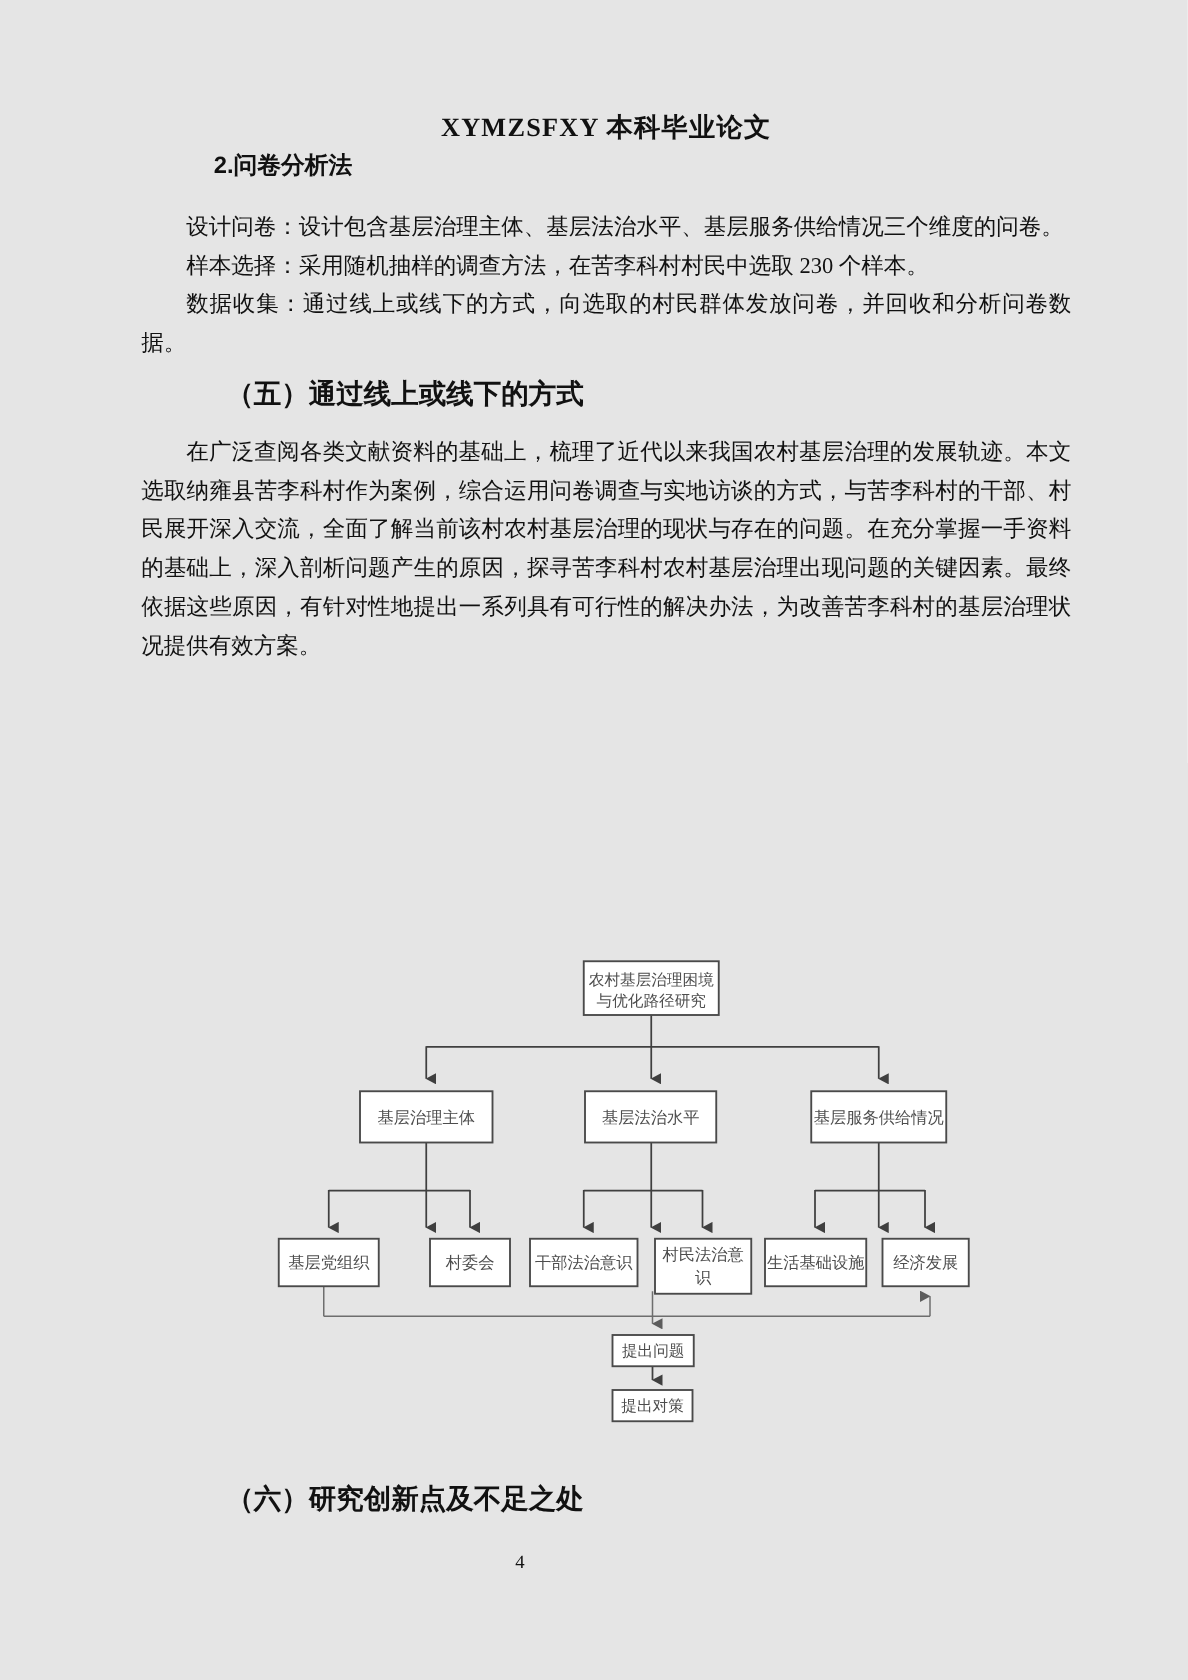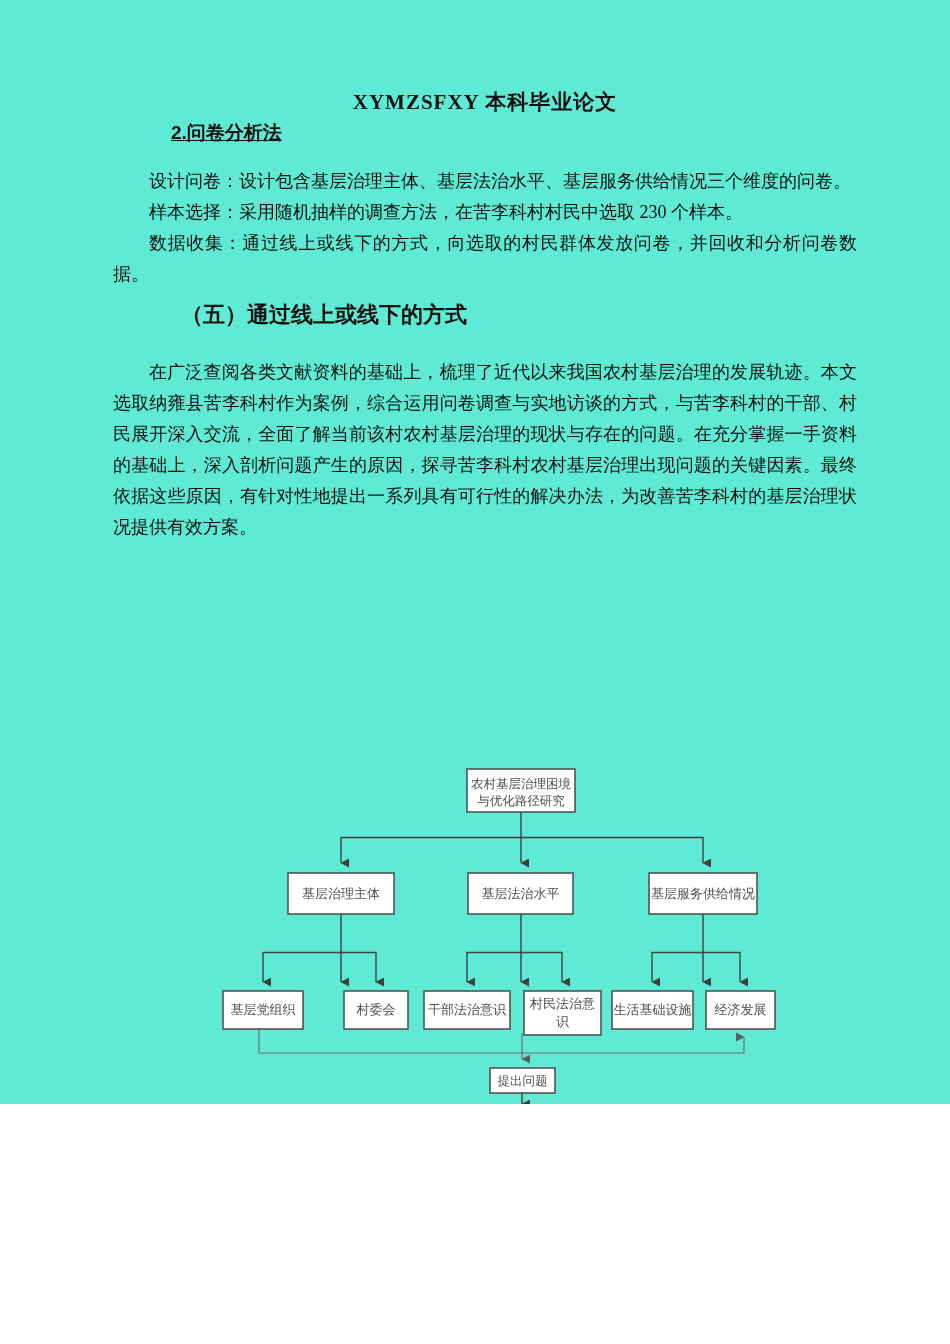--- a/index.html
+++ b/index.html
@@ -1,19 +1,19 @@
 <!DOCTYPE html>
 <html><head>
 <meta charset="utf-8">
 <style>
   html,body{margin:0;padding:0;}
   .page{
     position:relative;
-    width:950px;height:1104px;
-    background:#5eead4;
+    width:950px;height:1344px;
+    background:#e5e5e5;
     font-family:"Liberation Serif","DejaVu Serif",serif;
     color:#111111;
     overflow:hidden;
   }
   .content{
     position:absolute;
     left:113px;top:0;
     width:744px;
   }
   .doc-title{
@@ -31,30 +31,29 @@
     text-align:justify;
     text-indent:2em;
   }
   .p1{margin-top:14px;}
   .h-small{
     margin:1px 0 0 58px;
     font-family:"Liberation Sans","DejaVu Sans",sans-serif;
     font-weight:bold;
     font-size:19px;
     line-height:30px;
-    text-decoration:underline;
   }
   .h-big{
     margin:8px 0 0 68px;
     font-family:"Liberation Sans","DejaVu Sans",sans-serif;
     font-weight:bold;
     font-size:22px;
     line-height:34px;
   }
-  .p6{margin-top:26px;font-family:Liberation Mono, monospace;}
+  .p6{margin-top:14px;}
   .diagram{
     position:absolute;
     left:0;top:755px;
     width:950px;height:400px;
   }
   .heading-six{
     position:absolute;
     left:181px;top:1182px;
     font-family:Liberation Sans, sans-serif;
     font-weight:bold;

